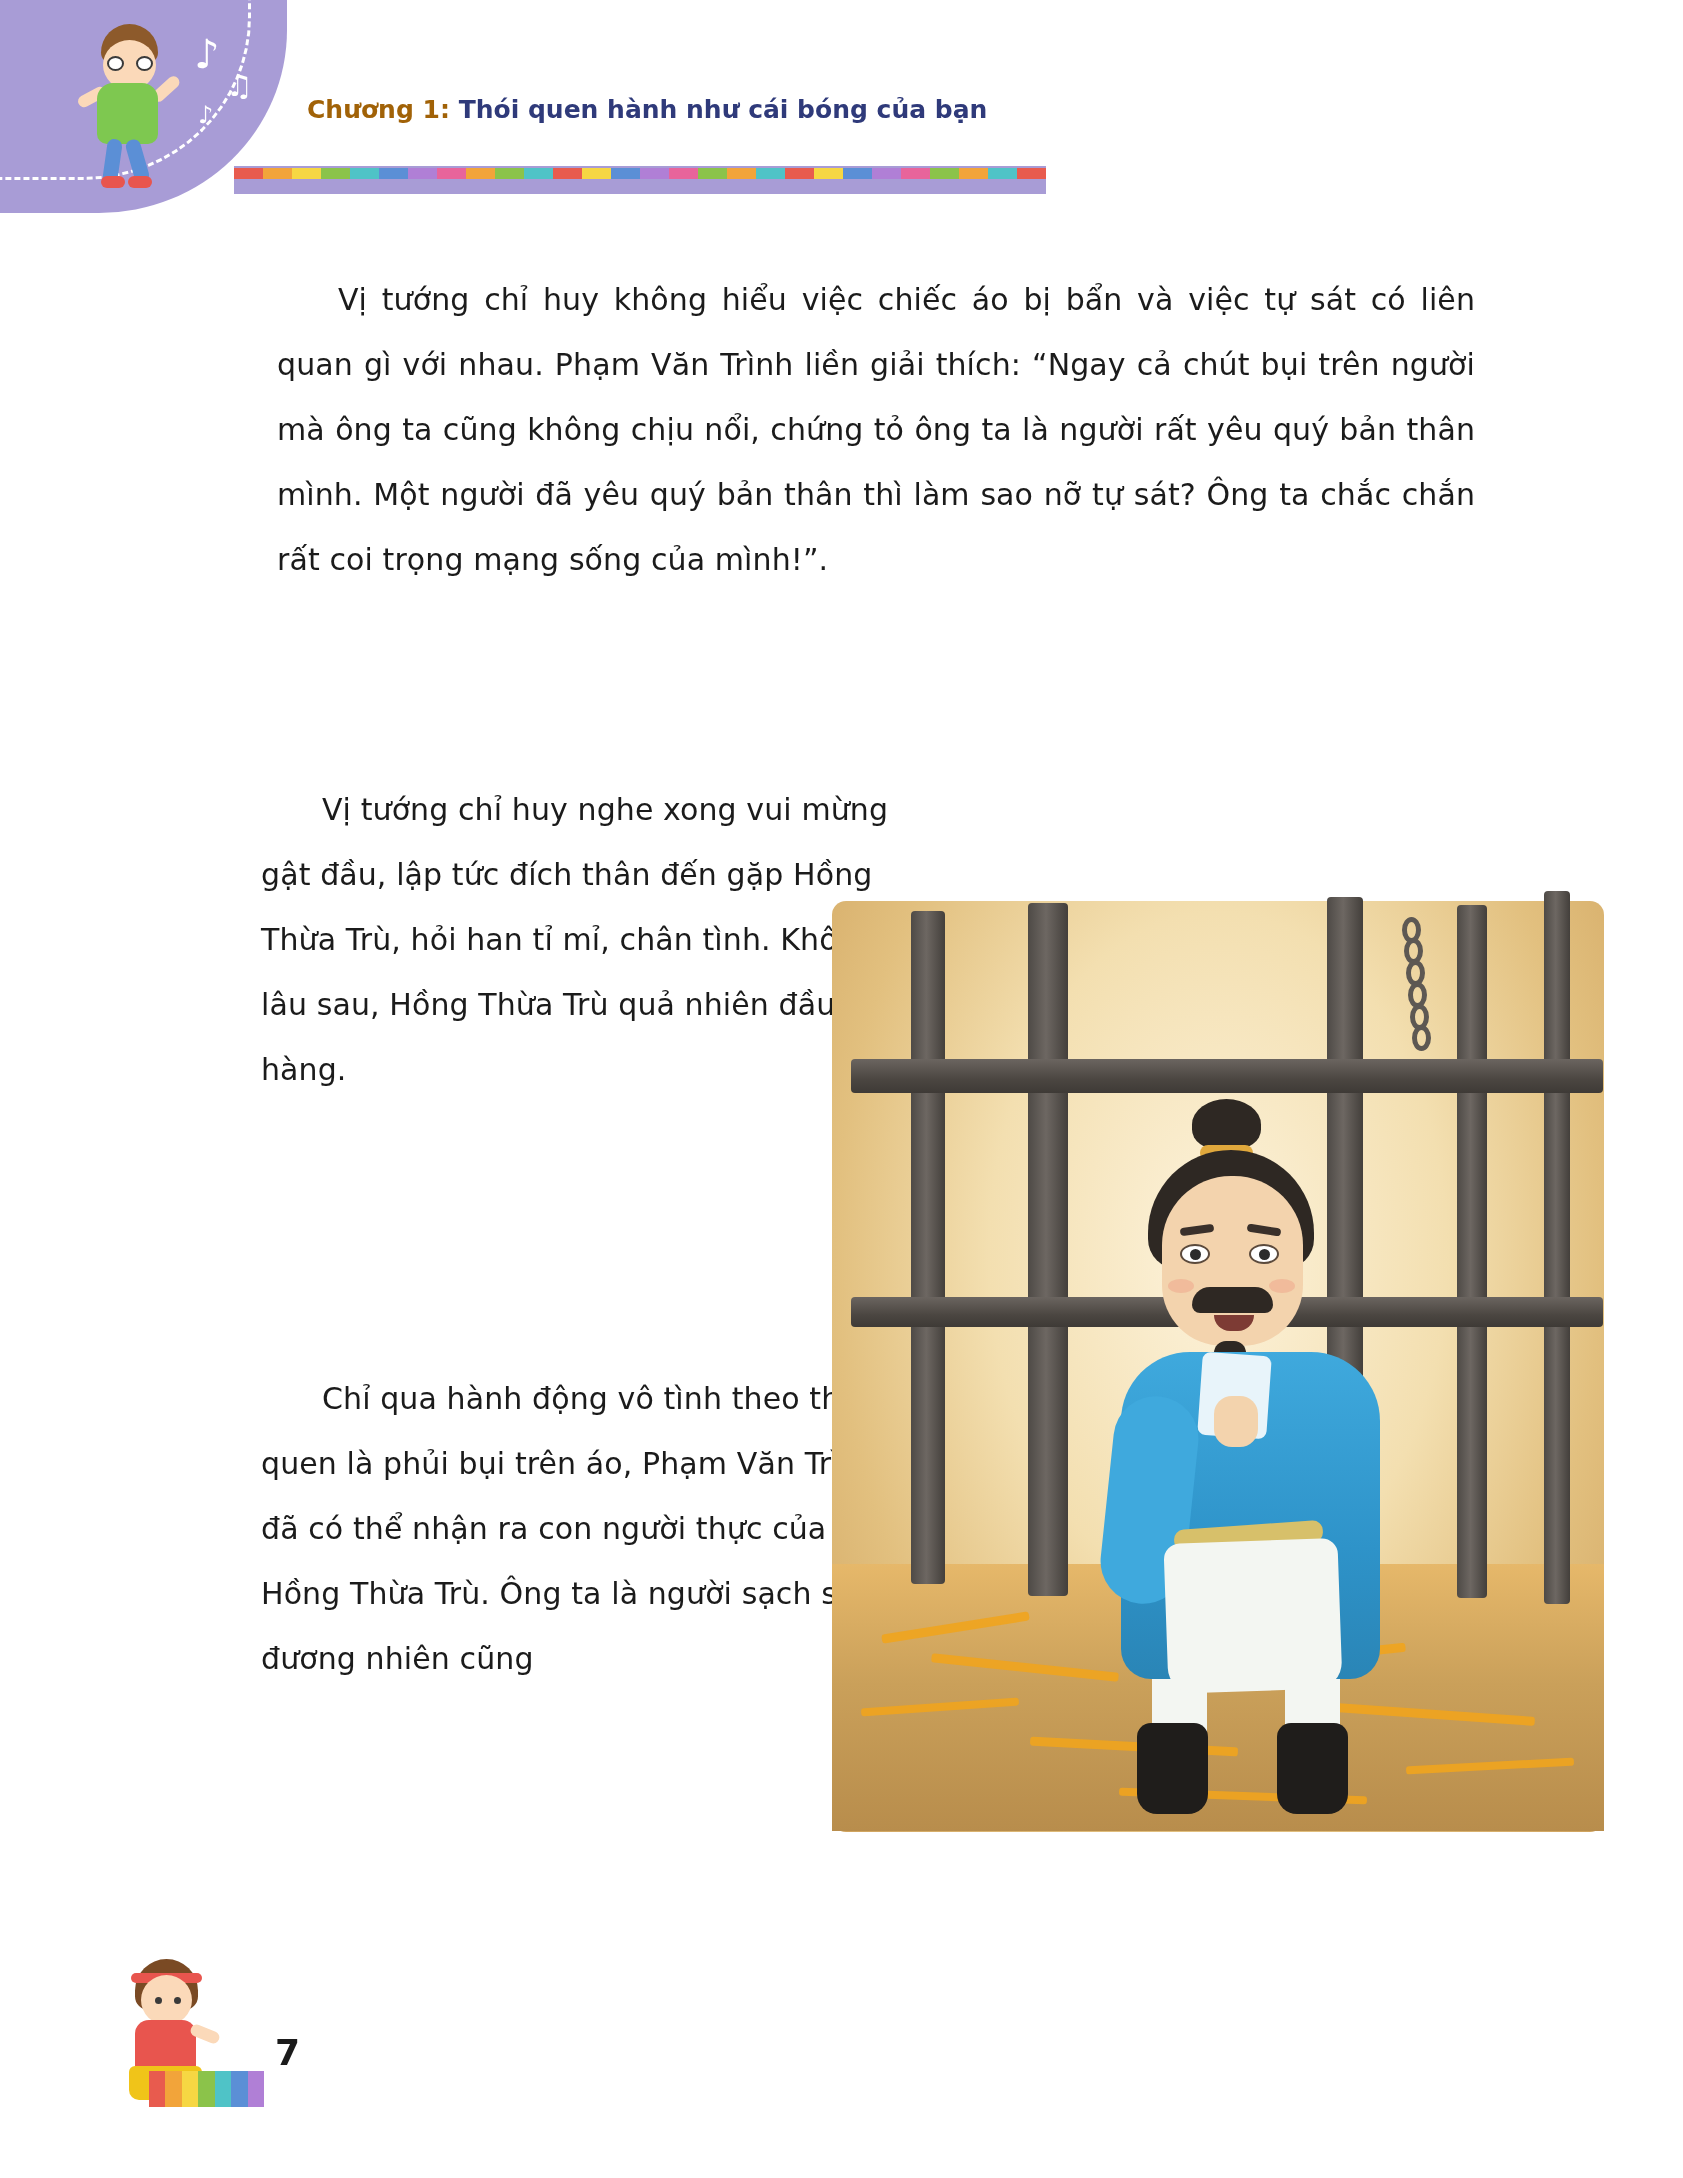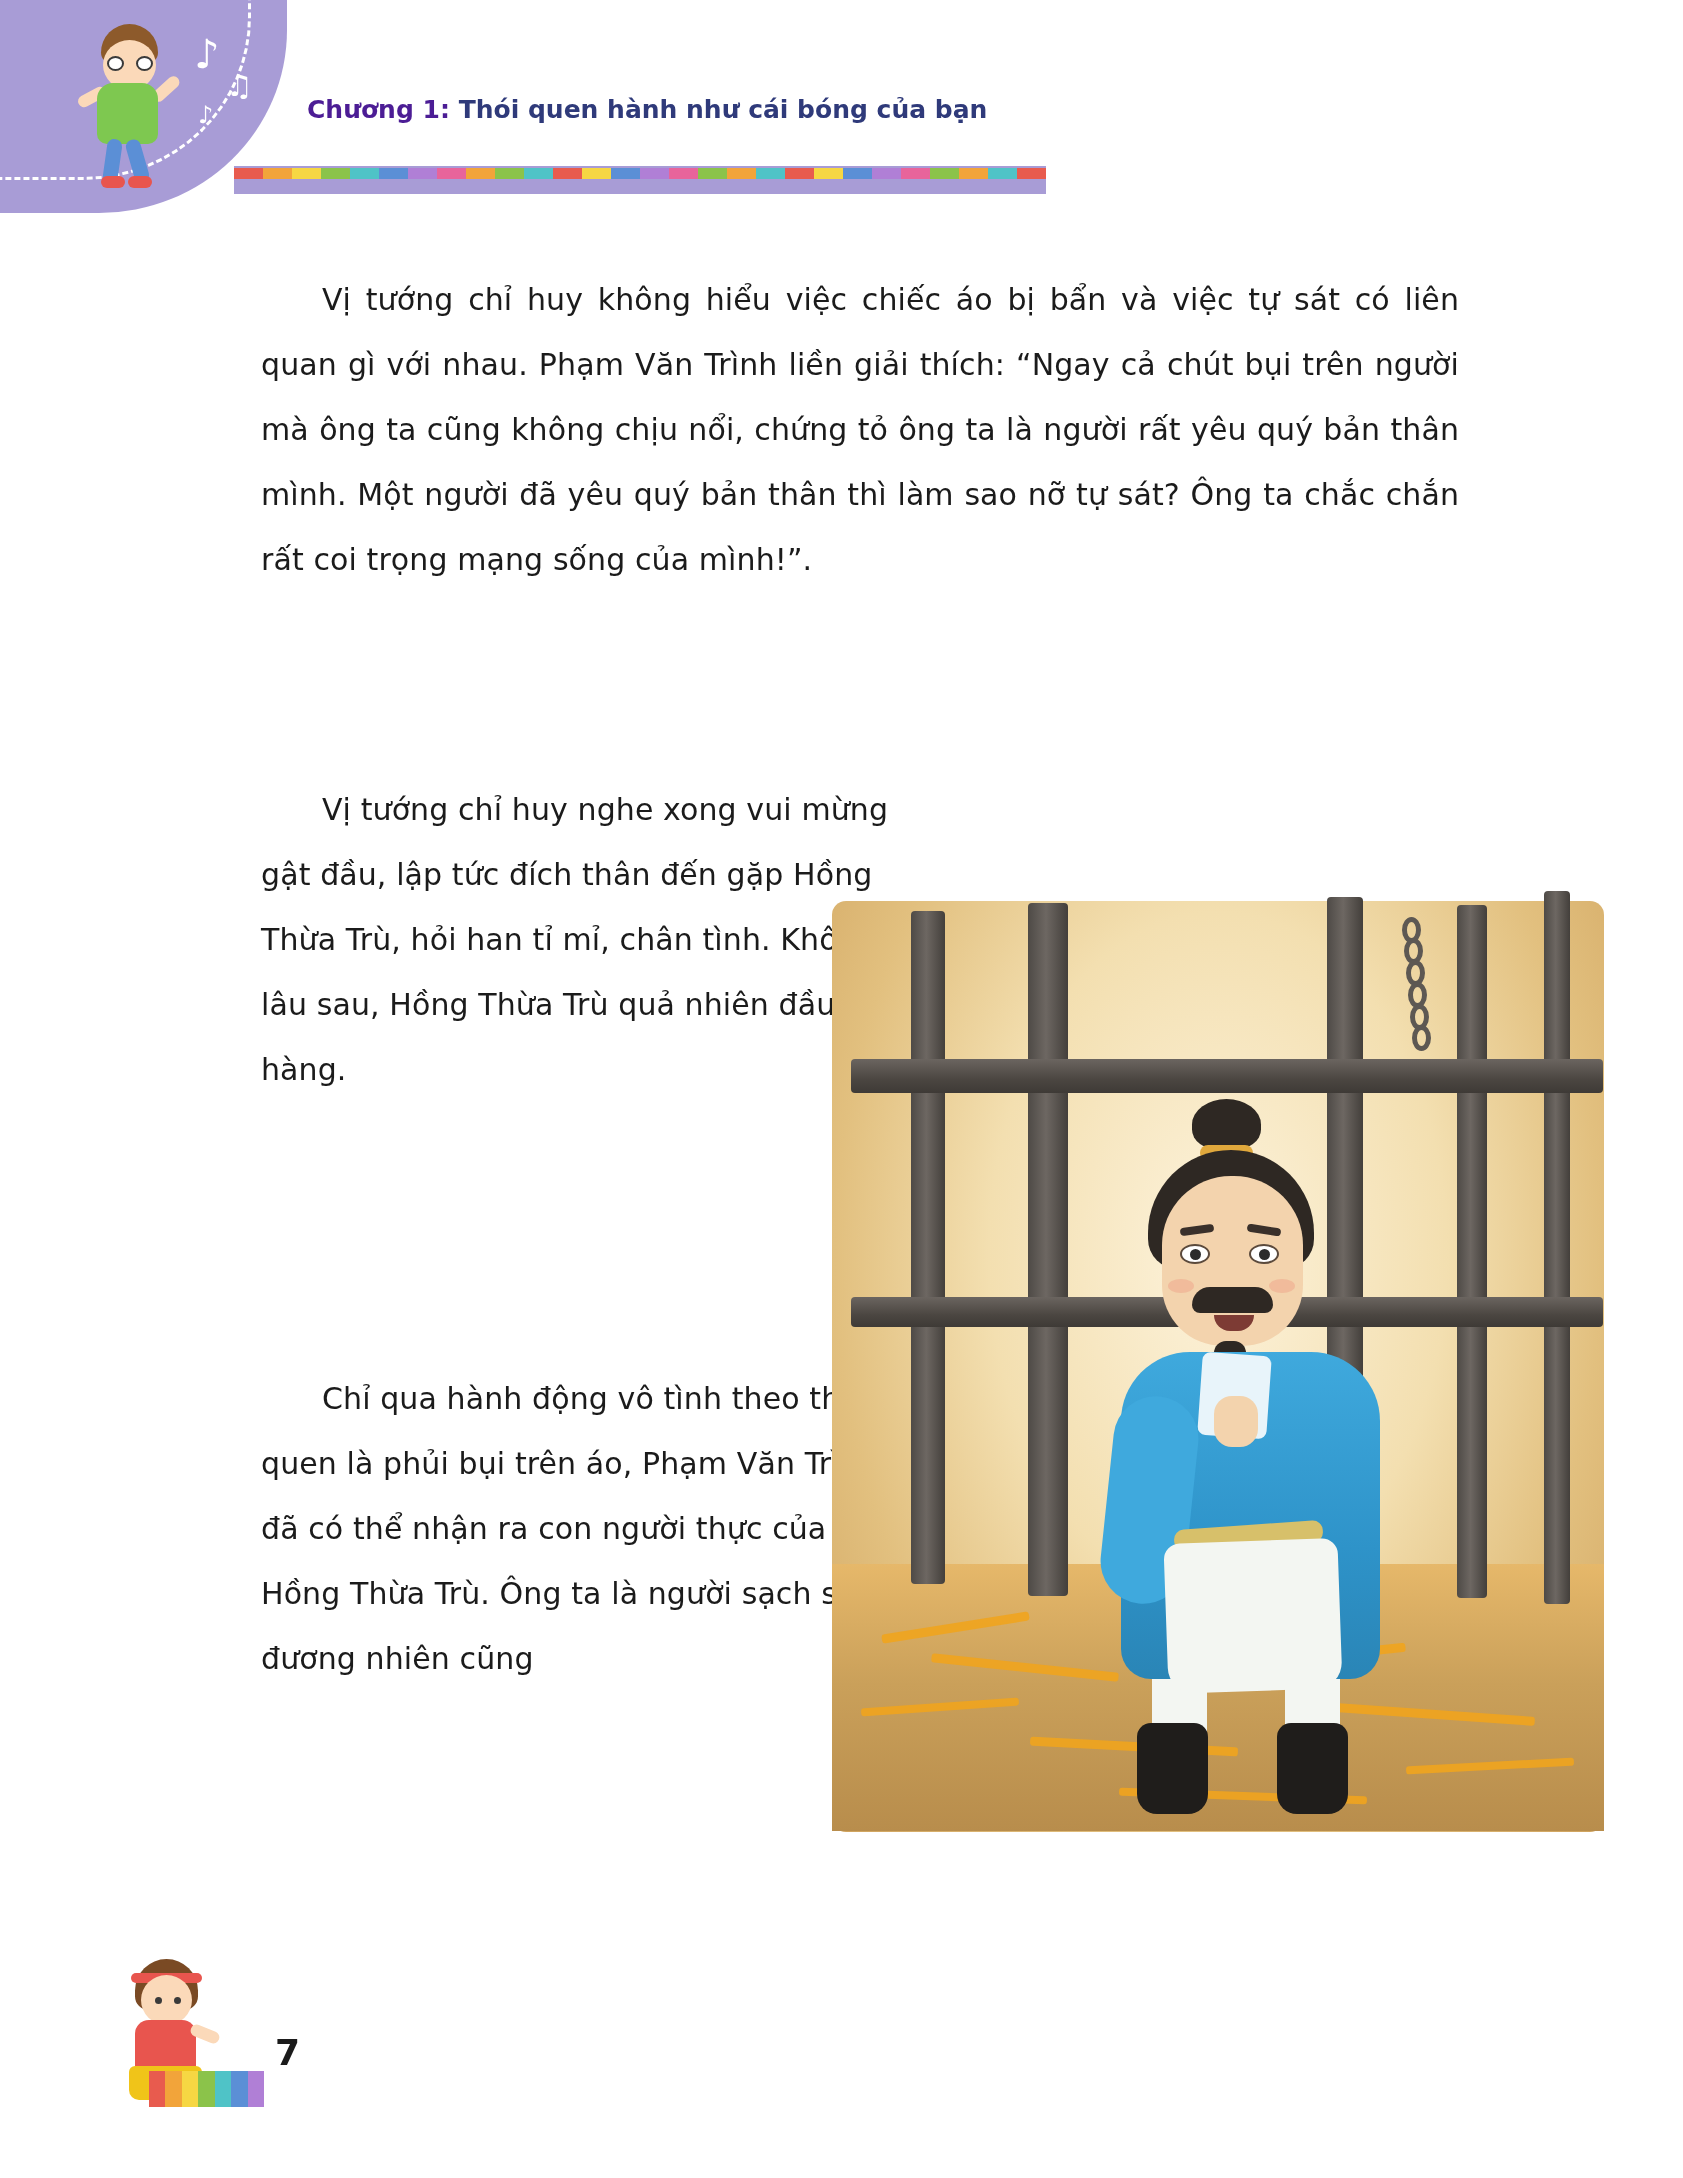--- a/index.html
+++ b/index.html
@@ -119,21 +119,21 @@
 
   .chapter-title {
     position: absolute;
     left: 307px;
     top: 95px;
     font-size: 25px;
     font-weight: bold;
     font-family: "DejaVu Sans", "Liberation Sans", sans-serif;
     white-space: nowrap;
   }
-  .chapter-title .ch-label { color: #4c1d95; }
+  .chapter-title .ch-label { color: #a16207; }
   .chapter-title .ch-text { color: #2f3a7a; }
 
   .header-bar {
     position: absolute;
     left: 234px;
     top: 166px;
     width: 812px;
     height: 28px;
     background: #a89cd6;
   }
@@ -152,21 +152,21 @@
     font-size: 30px;
     line-height: 65px;
     color: #1b1b1b;
     letter-spacing: 0.1px;
     text-align: left;
     font-family: "DejaVu Sans", "Liberation Sans", sans-serif;
   }
   .para .indent { display: inline-block; width: 61px; }
 
   #para-1 {
-    left: 261px;
+    left: 277px;
     top: 267px;
     width: 1198px;
     text-align: justify;
     text-justify: inter-word;
   }
   #para-2 {
     left: 261px;
     top: 777px;
     width: 634px;
   }

